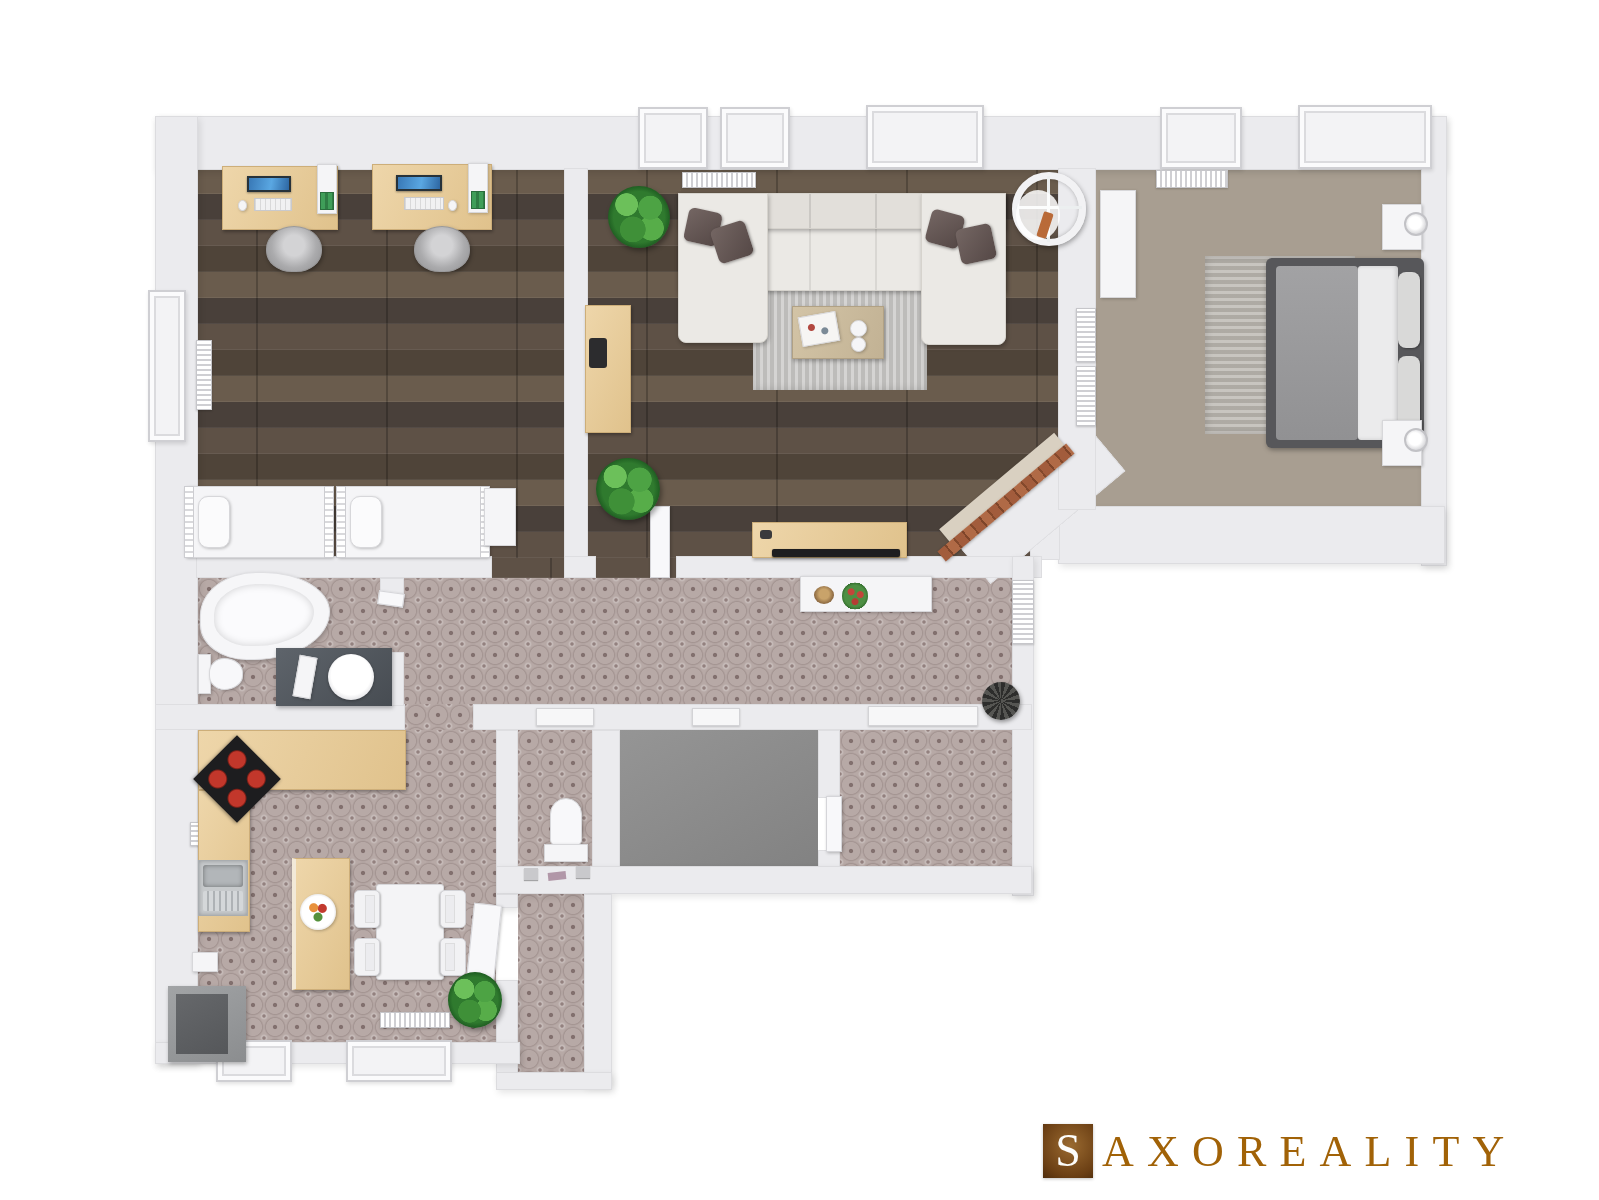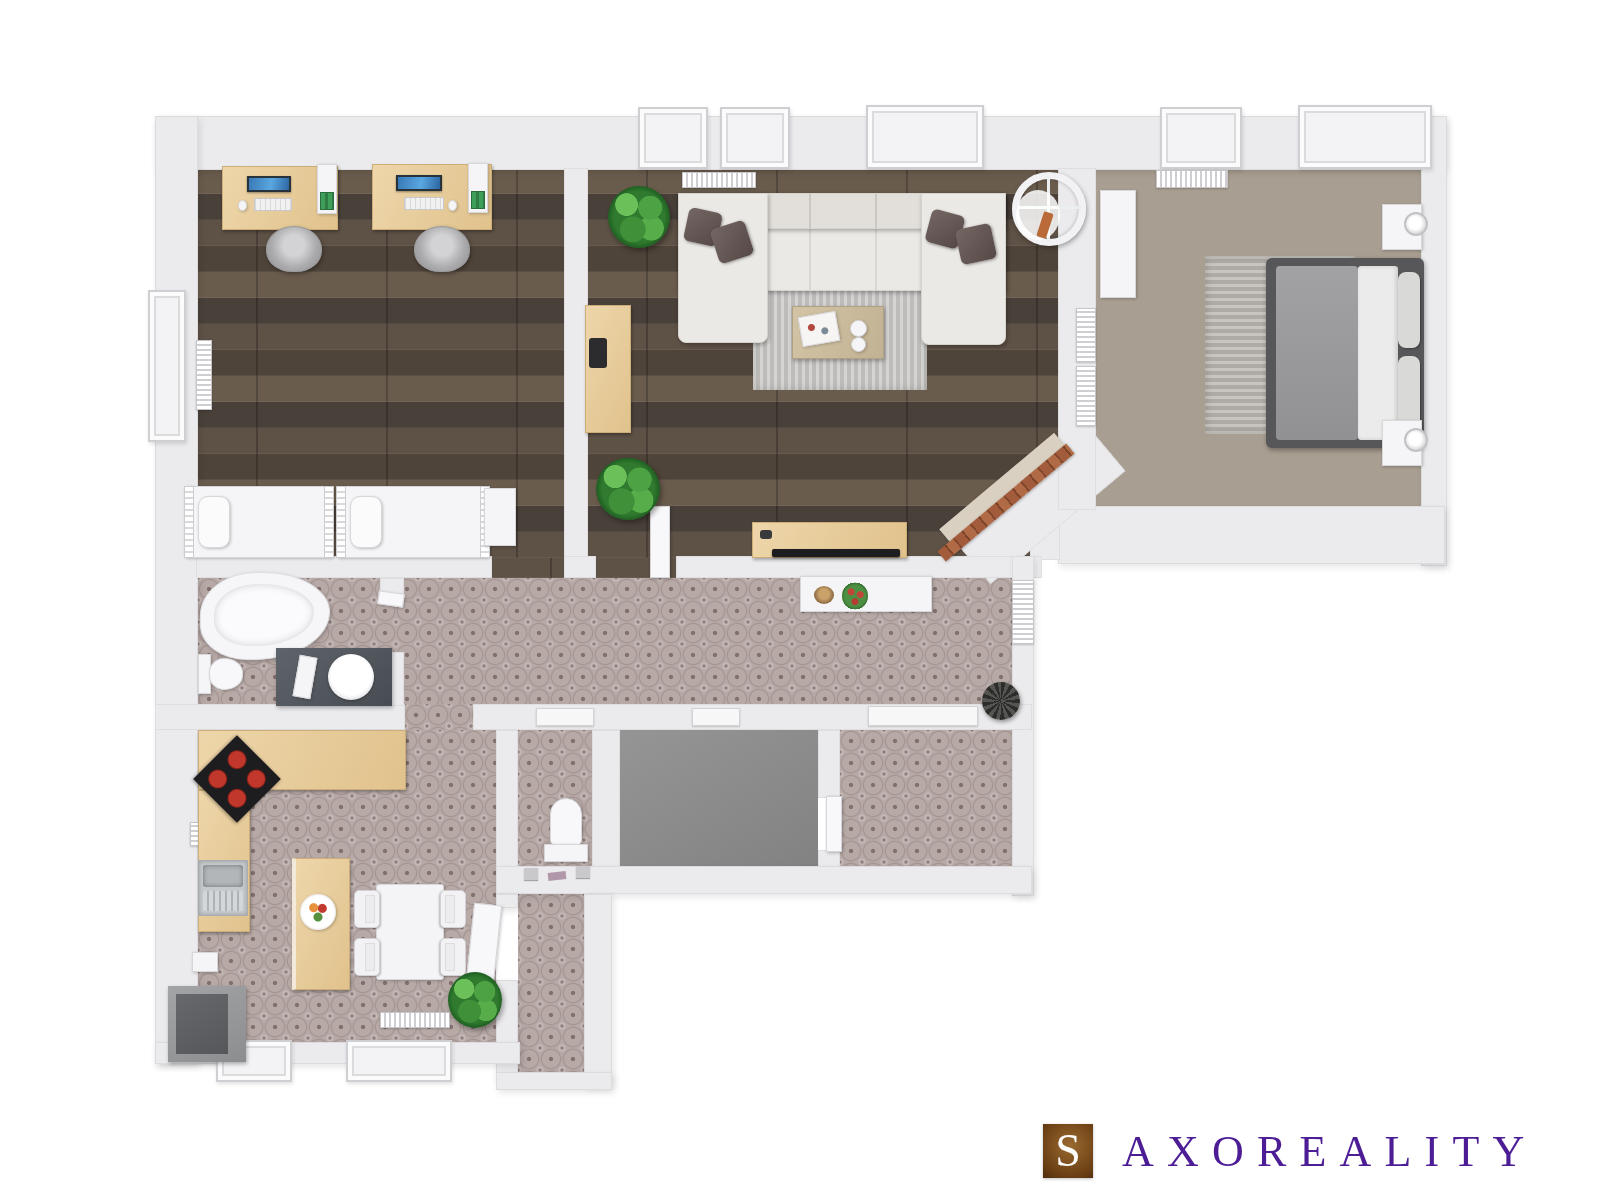--- a/index.html
+++ b/index.html
@@ -54,21 +54,21 @@
   .screen{background:linear-gradient(100deg,#3878b6,#5aa7e2 55%,#2d66a2);border:2px solid #27323a;box-shadow:0 1px 2px rgba(0,0,0,.4);}
   .keyb{background:#f1f1f2;border:1px solid #c9c9cc;background-image:repeating-linear-gradient(90deg,rgba(0,0,0,.10) 0 1px,rgba(0,0,0,0) 1px 5px);}
   .books{background:repeating-linear-gradient(90deg,#3f9e59 0 4px,#2f7d45 4px 7px);border:1px solid #2a6e3d;}
   .slatv{background:repeating-linear-gradient(0deg,#ffffff 0 4px,#d9d9dc 4px 6px);border:1px solid #cdcdd1;}
   .lamp{border-radius:50%;background:radial-gradient(circle at 45% 45%, #ffffff 0 40%, #d9d9dc 70%, #b9b9bd);border:2px solid #c2c2c6;}
   .star{border-radius:50%;background:repeating-conic-gradient(#2d2d2c 0 14deg, #555552 14deg 28deg);box-shadow:1px 2px 4px rgba(0,0,0,.4);}
   .brick{background:repeating-linear-gradient(90deg,#a25c3c 0 9px,#7e452a 9px 11px,#b06a46 11px 20px,#84492c 20px 22px);box-shadow:0 1px 3px rgba(0,0,0,.3);}
   
   .logo-square{background:radial-gradient(circle at 55% 40%, #9a6a30, #6b3f14 72%, #4e2c0c);
     color:#fdfdfb;text-align:center;box-shadow:0 1px 3px rgba(0,0,0,.25);}
-  .logo-text{color:#4c1d95;letter-spacing:.30em;white-space:nowrap;margin-left:20px;}
+  .logo-text{color:#a16207;letter-spacing:.30em;white-space:nowrap;}
 </style>
 </head>
 <body>
 
 <div id="plan">
 
   <div class="a floor-dark" style="left:198px;top:168px;width:366px;height:390px;"></div>
   <div class="a floor-dark" style="left:588px;top:168px;width:470px;height:390px;"></div>
   <div class="a floor-light" style="left:1096px;top:168px;width:326px;height:340px;"></div>
   <div class="a floor-tile" style="left:198px;top:578px;width:814px;height:126px;"></div>

